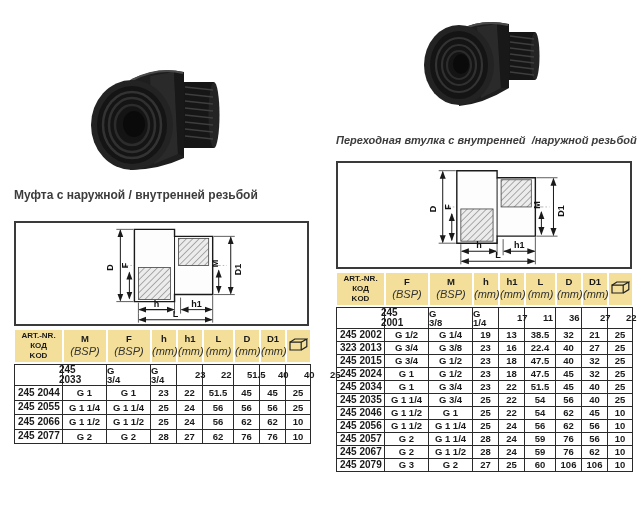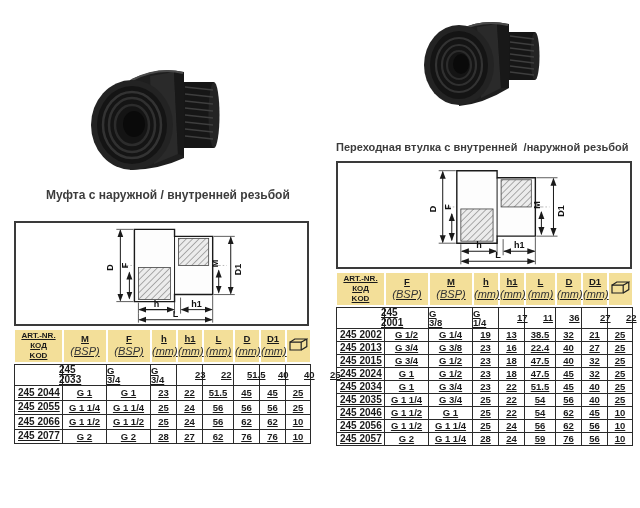--- a/index.html
+++ b/index.html
@@ -1,30 +1,30 @@
 <!DOCTYPE html>
 <html style="--header-bg: #f3df99;"><head>
 <meta charset="utf-8">
 <style>
   html,body{margin:0;padding:0;background:#fff;}
   .page{position:relative;width:640px;height:508px;background:#ffffff;overflow:hidden;
         font-family:"Liberation Sans",sans-serif;color:#1a1a1a;}
   .title{position:absolute;margin:0;font-weight:bold;color:#3c3c3c;white-space:pre;}
-  #title-left{left:14px;top:188px;font-size:12px;margin-left:32px;}
-  #title-right{left:336px;top:141px;font-size:11px;}
+  #title-left{left:14px;top:188px;font-size:12px;}
+  #title-right{left:336px;top:134px;font-size:11px;font-style:italic;}
   .photo{position:absolute;}
   #photo-left{left:86px;top:38px;width:148px;height:134px;}
   #photo-right{left:421px;top:2px;width:128px;height:118px;}
   .diagram-box{position:absolute;border:2px solid #3a3a3a;background:#fff;}
   #diagram-left{left:14px;top:221px;width:291px;height:101px;}
   #diagram-right{left:336px;top:161px;width:292px;height:104px;}
   .diagram-box svg{width:100%;height:100%;display:block;}
 
   .spec-table{position:absolute;border-collapse:separate;border-spacing:0;table-layout:fixed;
-              font-weight:bold;color:#1a1a1a;text-decoration:underline;}
+              font-weight:bold;color:#1a1a1a;}
   #table-left{left:14px;top:329px;width:295px;}
   #table-right{left:336px;top:272px;width:296px;}
   .spec-table th{background:var(--header-bg,#f3df99);border:1.5px solid #fff;border-bottom:2px solid #fff;
                  padding:1px 0;font-size:9px;line-height:1.15;height:27px;vertical-align:middle;}
   .spec-table th .cname{font-size:9.5px;font-weight:bold;}
   .spec-table th .cunit{font-style:italic;font-weight:normal;font-size:11px;color:#333;}
   .spec-table th.art-th div{font-size:8px;line-height:1.25;}
   .spec-table td{border-right:1px solid #2a2a2a;border-bottom:1.5px solid #2a2a2a;
                  padding:0 1px;font-size:9.5px;text-align:center;vertical-align:middle;line-height:1;}
   .spec-table td:first-child{border-left:1.5px solid #2a2a2a;text-align:left;padding-left:3px;font-size:10px;}
@@ -368,21 +368,21 @@
           <td>G 1/2</td>
           <td>G 1/4</td>
           <td>19</td>
           <td>13</td>
           <td>38.5</td>
           <td>32</td>
           <td>21</td>
           <td>25</td>
         </tr>
         <tr>
-          <td>245 2013</td>
+          <td>323 2013</td>
           <td>G 3/4</td>
           <td>G 3/8</td>
           <td>23</td>
           <td>16</td>
           <td>22.4</td>
           <td>40</td>
           <td>27</td>
           <td>25</td>
         </tr>
         <tr>
@@ -455,16 +455,38 @@
           <td>245 2057</td>
           <td>G 2</td>
           <td>G 1 1/4</td>
           <td>28</td>
           <td>24</td>
           <td>59</td>
           <td>76</td>
           <td>56</td>
           <td>10</td>
         </tr>
+        <tr>
+          <td>245 2067</td>
+          <td>G 2</td>
+          <td>G 1 1/2</td>
+          <td>28</td>
+          <td>24</td>
+          <td>59</td>
+          <td>76</td>
+          <td>62</td>
+          <td>10</td>
+        </tr>
+        <tr>
+          <td>245 2079</td>
+          <td>G 3</td>
+          <td>G 2</td>
+          <td>27</td>
+          <td>25</td>
+          <td>60</td>
+          <td>106</td>
+          <td>106</td>
+          <td>10</td>
+        </tr>
       </tbody>
     </table>
 
 </div>
 
 </body></html>

